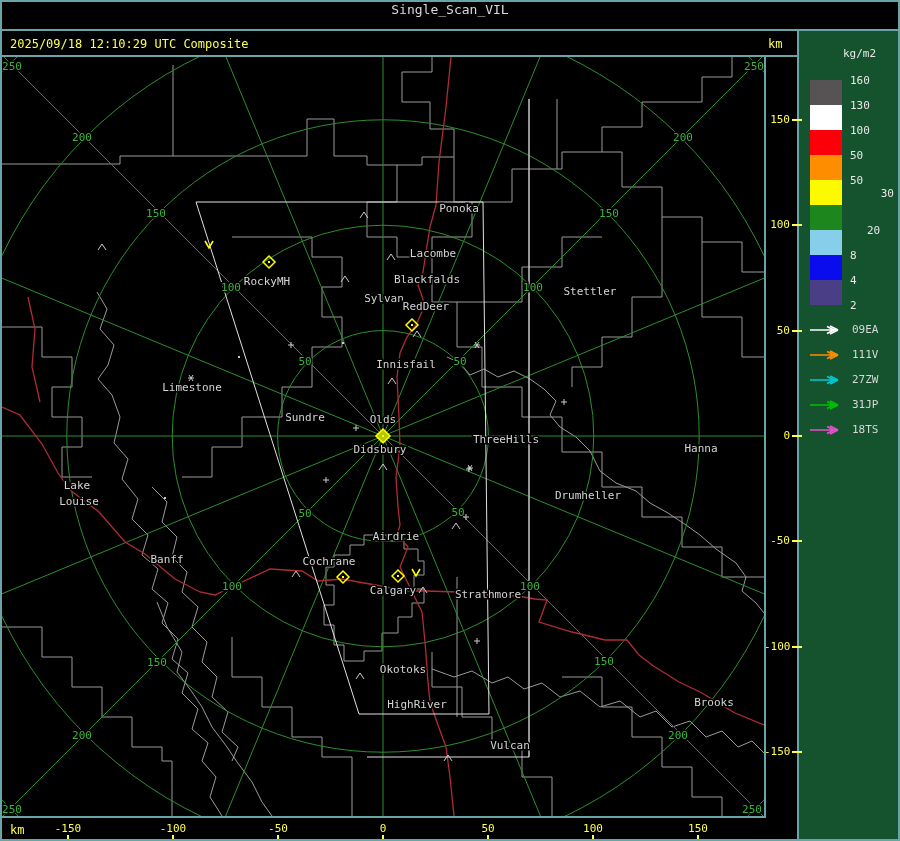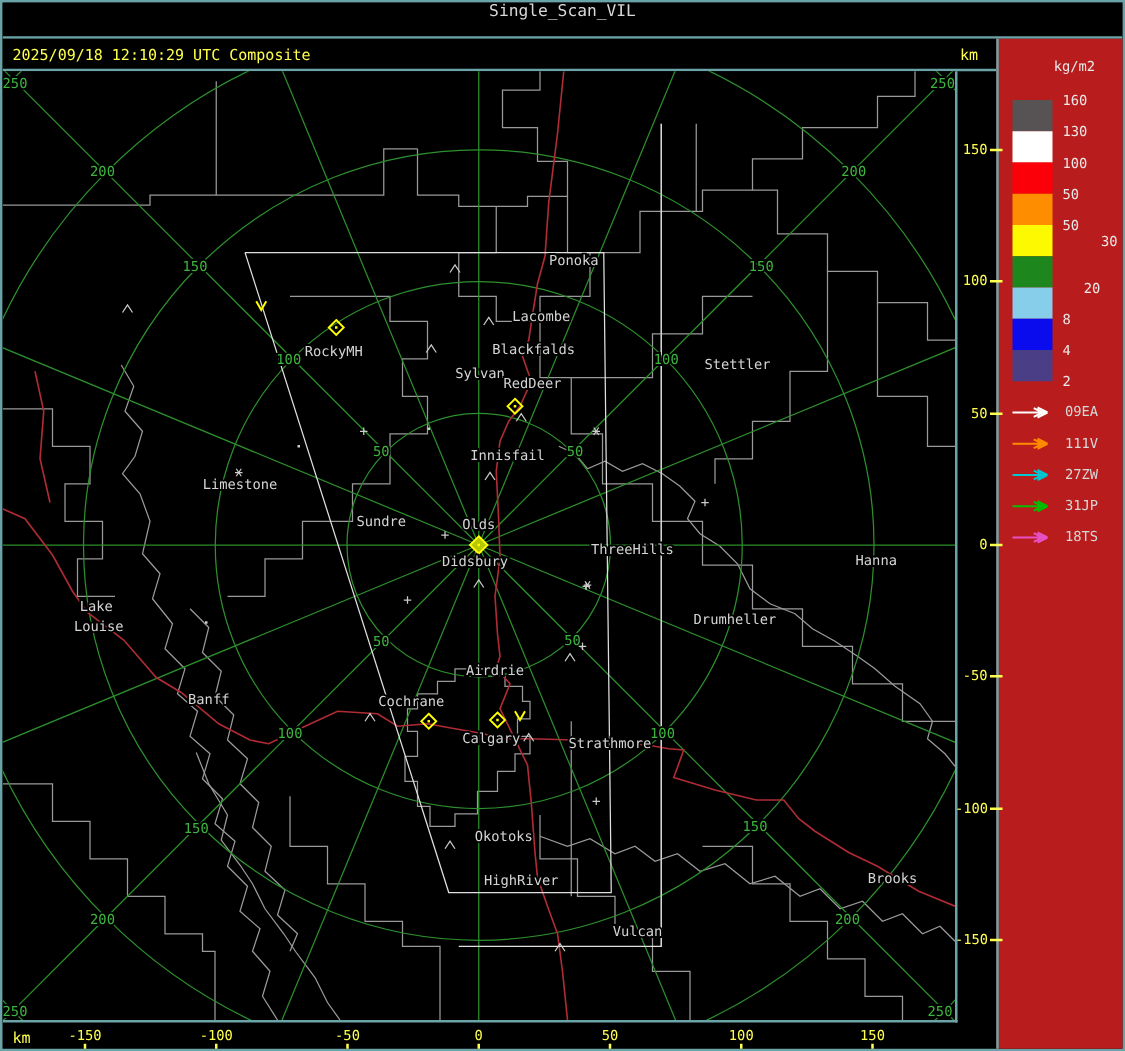--- a/index.html
+++ b/index.html
@@ -10,21 +10,21 @@
   #title-bar{left:0;top:0;width:896px;height:29px;border-bottom:2px solid #6ba4a8;
              display:flex;align-items:flex-start;justify-content:center;
              color:#d8d8d8;font-size:13px;}
   #info-bar{left:0;top:29px;width:795px;height:26px;border-bottom:2px solid #6ba4a8;}
   #timestamp{position:absolute;left:8px;top:6px;color:#ffff4f;font-size:12px;}
   #info-km{position:absolute;left:766px;top:6px;color:#ffff4f;font-size:12px;}
   #map-wrap{position:absolute;left:0;top:55px;width:762px;height:759px;
             border-right:2px solid #6ba4a8;border-bottom:2px solid #6ba4a8;
             box-sizing:content-box;background:#000;}
   #legend-panel{position:absolute;left:795px;top:29px;width:101px;height:810px;
-                border-left:2px solid #6ba4a8;background:#b91c1c;}
+                border-left:2px solid #6ba4a8;background:#14532d;}
   #legend-unit{position:absolute;left:44px;top:16px;color:#e8e8e8;font-size:11px;}
   .swatch{position:absolute;left:11px;width:32px;height:25px;}
   .scale-val{position:absolute;left:51px;width:44px;color:#e8e8e8;font-size:11px;}
   .site-row-label{position:absolute;left:53px;color:#d8d8d8;font-size:11px;}
   .site-arrow{position:absolute;left:9px;width:36px;height:12px;}
   #right-axis{position:absolute;left:762px;top:55px;width:36px;height:759px;z-index:5;}
   .r-tick-label{position:absolute;color:#ffff4f;font-size:11px;width:26px;text-align:right;}
   .r-tick{position:absolute;width:10px;height:2px;background:#ffff4f;left:28px;}
   #bottom-axis{position:absolute;left:0;top:816px;width:795px;height:25px;z-index:5;}
   #bottom-km{position:absolute;left:8px;top:5px;color:#ffff4f;font-size:12px;}

